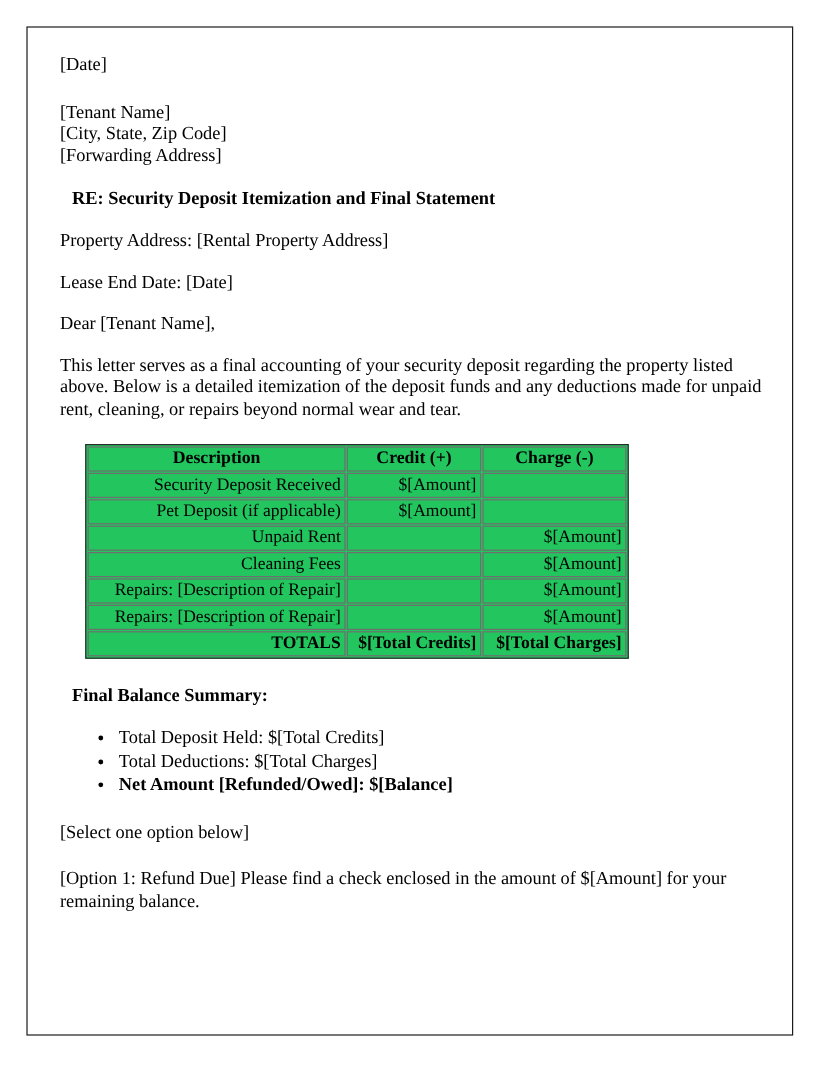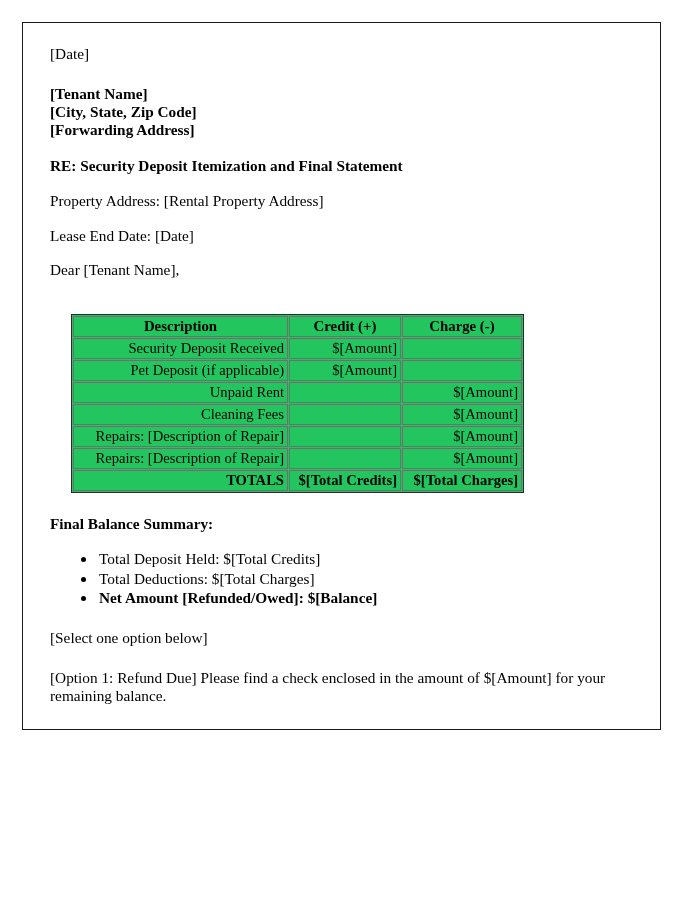--- a/index.html
+++ b/index.html
@@ -15,21 +15,21 @@
     color: #000000;
     overflow: hidden;
   }
 
   
   #page-frame {
     position: absolute;
     left: 22px;
     top: 22px;
     width: 639px;
-    height: 708px;
+    height: 841px;
     border: 1px solid #1b1b1b;
     background: #ffffff;
     box-sizing: border-box;
     overflow: hidden;
   }
 
   #page-body {
     position: absolute;
     left: 27px;
     top: 22px;
@@ -38,26 +38,26 @@
 
   
   .para {
     font-size: 15.3px;
     line-height: 18.6px;
     margin: 0 0 0 0;
   }
   .addr-line {
     font-size: 15.3px;
     line-height: 18.3px;
-    font-weight: bold;
   }
   .bold-head {
     font-size: 15.3px;
     line-height: 18.6px;
     font-weight: bold;
+    margin-left: 10px;
   }
 
   .spacer-sm { height: 16px; }
   .spacer-md { height: 18px; }
   .spacer-lg { height: 21px; }
   .spacer-xl { height: 22px; }
 
   
   #itemization-table {
     border-collapse: separate;
@@ -136,20 +136,21 @@
     <div class="spacer-sm"></div>
 
     <div class="para">Lease End Date: [Date]</div>
 
     <div class="spacer-sm"></div>
 
     <div class="para">Dear [Tenant Name],</div>
 
     <div class="spacer-sm"></div>
 
+    <div class="para">This letter serves as a final accounting of your security deposit regarding the property listed above. Below is a detailed itemization of the deposit funds and any deductions made for unpaid rent, cleaning, or repairs beyond normal wear and tear.</div>
 
     <div class="spacer-md"></div>
 
     <table id="itemization-table">
       <colgroup>
         <col class="col-desc">
           <col class="col-credit">
           <col class="col-charge">
       </colgroup>
       <thead>

